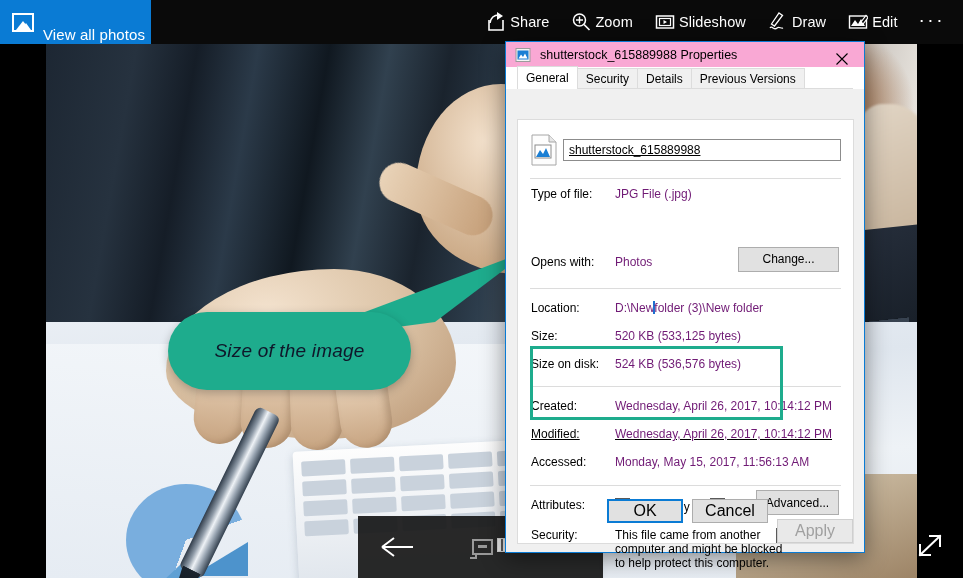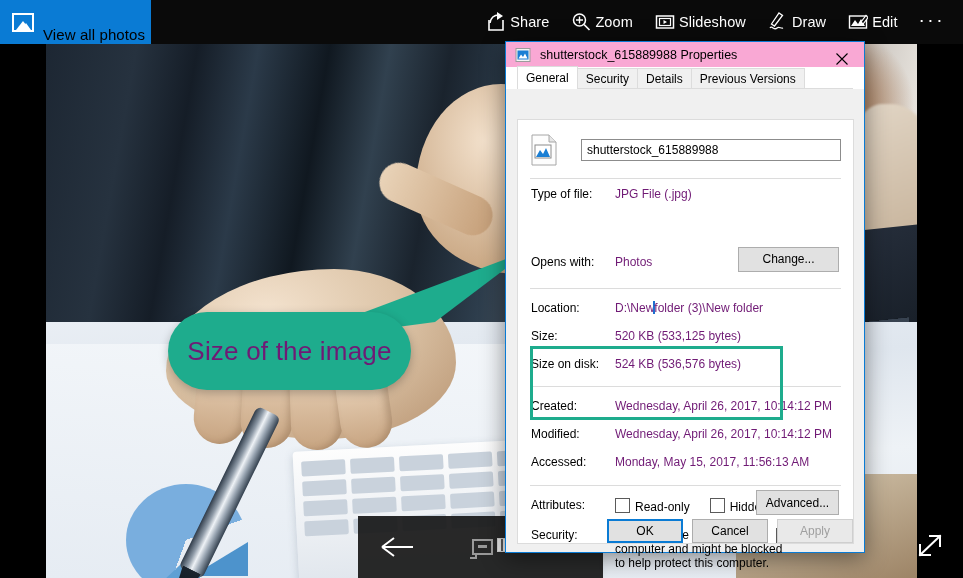--- a/index.html
+++ b/index.html
@@ -10,21 +10,21 @@
     -webkit-font-smoothing:antialiased;
   }
   #root{position:relative;width:963px;height:578px;overflow:hidden;background:#000;}
 
   
   .topbar{position:absolute;left:0;top:0;width:963px;height:44px;background:#0a0a0a;}
   .viewall{
     position:absolute;left:0;top:0;width:151px;height:44px;background:#0a7bd4;
     display:flex;align-items:center;gap:9px;padding-left:12px;box-sizing:border-box;cursor:pointer;
   }
-  .viewall .lbl{color:#000000;font-size:15px;letter-spacing:.1px;margin-top:24px;}
+  .viewall .lbl{color:#ffffff;font-size:15px;letter-spacing:.1px;margin-top:24px;}
   .viewall-ico{width:22px;height:19px;border:2px solid #fff;box-sizing:border-box;position:relative;overflow:hidden;background:#0a7bd4;}
   .viewall-ico:before{content:"";position:absolute;left:2px;bottom:0;width:0;height:0;
     border-left:7px solid transparent;border-right:7px solid transparent;border-bottom:9px solid #fff;}
   .viewall-ico:after{content:"";position:absolute;right:1px;bottom:0;width:0;height:0;
     border-left:5px solid transparent;border-right:5px solid transparent;border-bottom:7px solid #fff;}
 
   .tb-items{position:absolute;right:6px;top:0;height:44px;display:flex;align-items:center;}
   .tbitem{display:flex;align-items:center;gap:4px;height:44px;padding:0 11px;cursor:pointer;color:#fff;}
   .tbitem .tlbl{font-size:14.5px;color:#fff;letter-spacing:.1px;}
   .tbico{width:20px;height:20px;position:relative;display:block;}
@@ -103,41 +103,41 @@
   .botbar .back{position:absolute;left:22px;top:18px;width:34px;height:26px;}
   .botbar .cmt{position:absolute;left:110px;top:22px;width:26px;height:22px;}
   .expand{position:absolute;left:915px;top:530px;width:32px;height:30px;cursor:pointer;}
   .filmstrip{position:absolute;left:497px;top:538px;width:22px;height:12px;background:repeating-linear-gradient(90deg,#e8e8e8 0 3px,#5a5a5a 3px 5px);border:1px solid #cfcfcf;}
 
   
   .callout-tail{position:absolute;left:285px;top:250px;width:245px;height:110px;}
   .callout{position:absolute;left:168px;top:312px;width:243px;height:78px;border-radius:39px;
     background:#1eac8d;display:flex;align-items:center;justify-content:center;
     box-shadow:0 3px 10px rgba(0,0,0,.25);}
-  .callout span{color:#701a75;font-size:26px;letter-spacing:.2px;}
+  .callout span{color:#0f172a;font-size:19px;letter-spacing:.2px;font-style:italic;}
 
   
   .dlg{position:absolute;left:505px;top:41px;width:360px;height:512px;
     background:#f0f0f0;border:1px solid #0a7bd4;box-sizing:border-box;
     box-shadow:0 5px 22px rgba(0,0,0,.45);font-size:12px;color:#000;}
   .dlg-title{height:25px;display:flex;align-items:center;padding:0 0 0 9px;background:#f9a8d4;position:relative;}
   .dlg-title .ticon{width:16px;height:16px;margin-right:9px;flex:0 0 auto;}
   .dlg-title .ttxt{font-size:12.5px;color:#000;}
   .dlg-close{position:absolute;right:0;top:0;width:45px;height:33px;display:flex;align-items:center;justify-content:center;cursor:pointer;}
   .dlg-close svg{display:block;}
 
   .tabs{display:flex;align-items:flex-end;height:22px;padding-left:11px;background:#fff;gap:0;position:relative;}
   .tab{height:20px;line-height:20px;padding:0 8px;font-size:12px;background:#f0f0f0;border:1px solid #dcdcdc;border-bottom:none;
     color:#000;cursor:pointer;margin-right:-1px;}
   .tab.active{background:#fff;border-color:#dcdcdc;height:22px;line-height:22px;position:relative;z-index:2;}
   .tabs:after{content:"";position:absolute;left:11px;right:11px;bottom:0;height:1px;background:#dcdcdc;}
 
   .panel{position:absolute;left:11px;top:77px;width:337px;height:425px;background:#fff;border:1px solid #dcdcdc;box-sizing:border-box;}
 
-  .row-file{display:flex;align-items:center;padding:14px 12px 12px 13px;gap:24px;}
+  .row-file{display:flex;align-items:center;padding:14px 12px 12px 13px;gap:6px;text-decoration:underline;}
   .fileicon{width:26px;height:32px;flex:0 0 auto;}
   .fname{flex:1;height:22px;border:1px solid #8c8c8c;background:#fff;font-size:12px;padding:0 5px;box-sizing:border-box;
     line-height:20px;color:#000;}
   .sep{height:1px;background:#dcdcdc;margin:0 12px;}
 
   .kv{display:flex;padding:7px 12px 0 13px;font-size:12px;line-height:17px;}
   .kv .k{width:84px;flex:0 0 84px;color:#000;}
   .kv .v{color:#701a75;}
 
   .changebtn{position:absolute;right:14px;top:0;width:99px;height:23px;background:#e1e1e1;border:1px solid #adadad;
@@ -148,24 +148,24 @@
   .caret{display:inline-block;width:2px;height:13px;background:#1f6fd0;vertical-align:-2px;margin:0 -1px;}
 
   .cbox{width:13px;height:13px;border:1px solid #5a5a5a;background:#fff;display:inline-block;vertical-align:-2px;margin-right:5px;cursor:pointer;}
   .attrrow{display:flex;align-items:flex-start;padding:8px 12px 0 13px;font-size:12px;position:relative;}
   .attrrow .k{width:84px;flex:0 0 84px;}
   .advbtn{position:absolute;right:14px;top:4px;width:81px;height:23px;background:#e1e1e1;border:1px solid #adadad;
     font-size:12px;display:flex;align-items:center;justify-content:center;cursor:pointer;}
   .secmsg{width:170px;line-height:14px;}
 
   .btns{position:absolute;left:0;right:0;bottom:9px;display:flex;justify-content:flex-end;gap:9px;padding-right:11px;}
-  .btn{width:76px;height:24px;background:#e1e1e1;border:1px solid #adadad;font-size:12px;display:flex;align-items:center;
+  .btn{width:76px;height:24px;background:#e1e1e1;border:1px solid #adadad;font-size:16px;display:flex;align-items:center;
     justify-content:center;cursor:pointer;color:#000;box-sizing:border-box;}
   .btn.def{border:2px solid #0a7bd4;}
-  .btn.dis{color:#a0a0a0;border-color:#cfcfcf;background:#e9e9e9;cursor:default;}
+  .btn.dis{color:#a0a0a0;border-color:#cfcfcf;background:#e9e9e9;cursor:default;margin-top:20px;}
 </style>
 </head>
 <body>
 
 <div id="root">
 
   <div class="photo">
     <div class="ph-layer">
       <div class="suit"></div>
       <div class="collar"></div>
@@ -389,21 +389,21 @@
       </div>
 
       <div class="hl"></div>
 
       <div class="sep" style="margin-top:13px;"></div>
 
       <div class="kv" style="padding-top:11px;">
         <span class="k">Created:</span>
         <span class="v">Wednesday, April 26, 2017, 10:14:12 PM</span>
       </div>
-      <div class="kv" style="padding-top:11px;">
+      <div class="kv" style="padding-top:11px;text-decoration:underline;">
         <span class="k">Modified:</span>
         <span class="v">Wednesday, April 26, 2017, 10:14:12 PM</span>
       </div>
       <div class="kv" style="padding-top:11px;">
         <span class="k">Accessed:</span>
         <span class="v">Monday, May 15, 2017, 11:56:13 AM</span>
       </div>
 
       <div class="sep" style="margin-top:14px;"></div>
 

